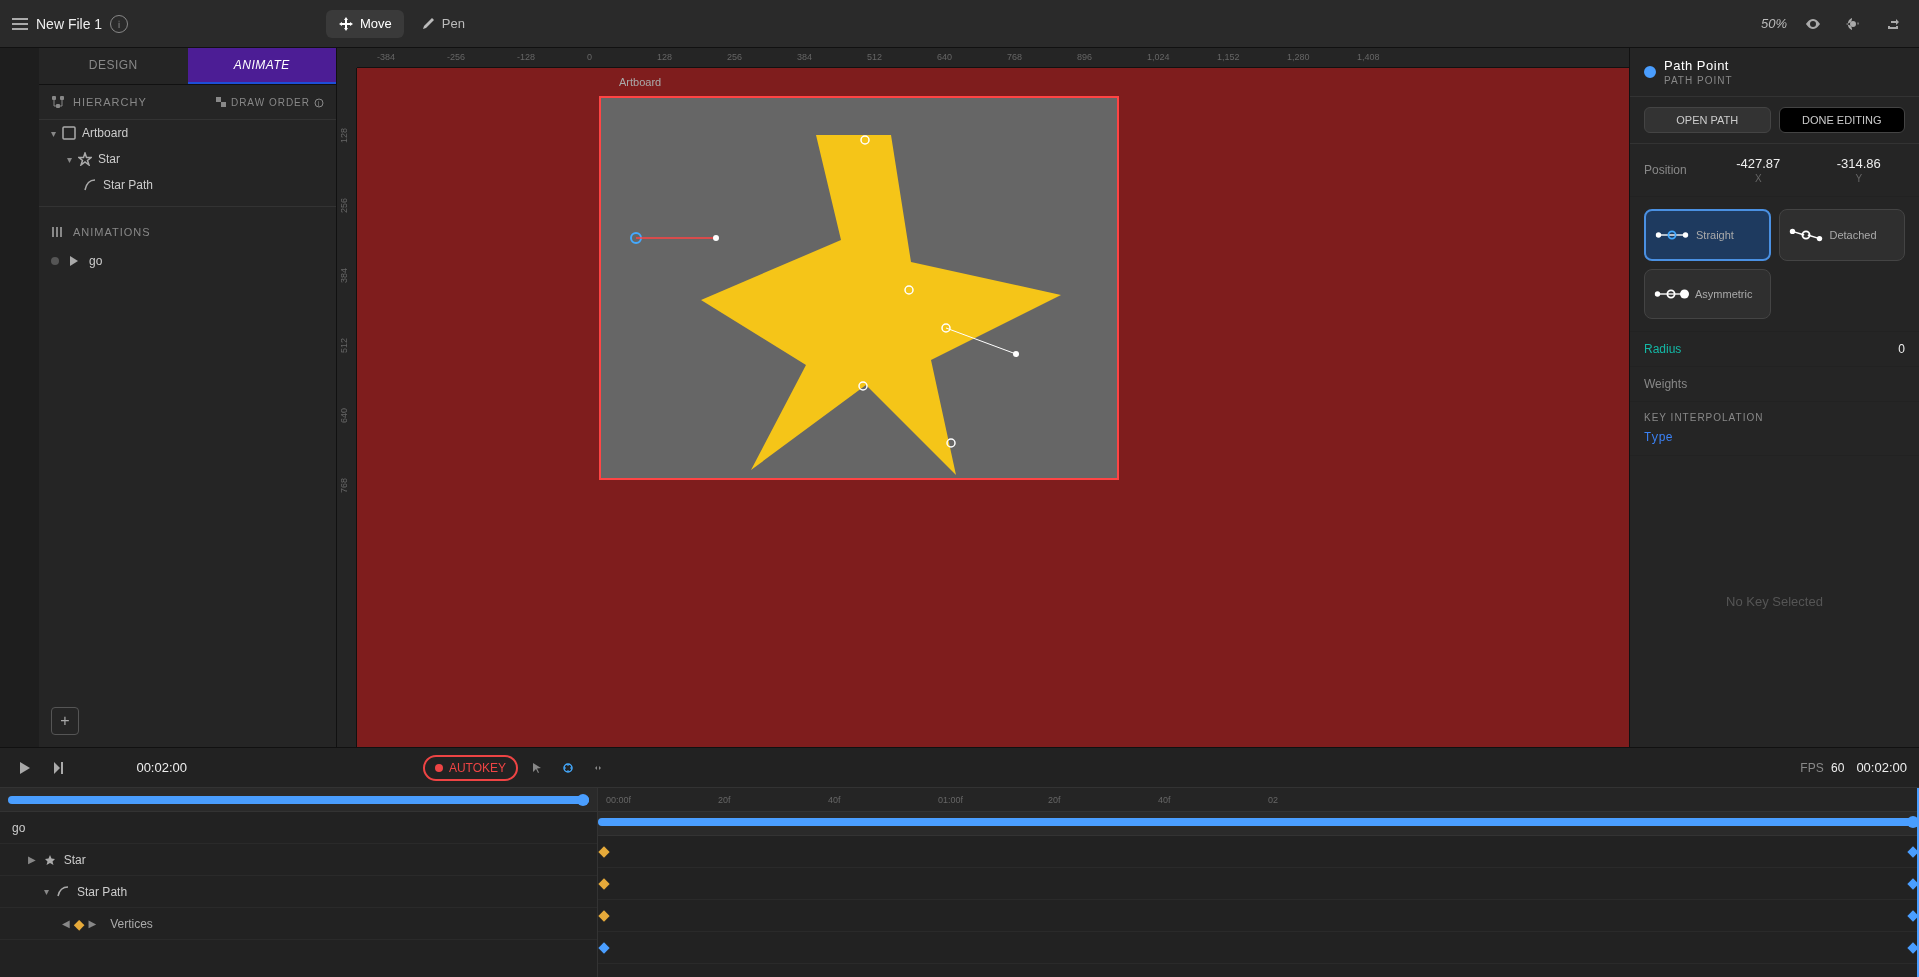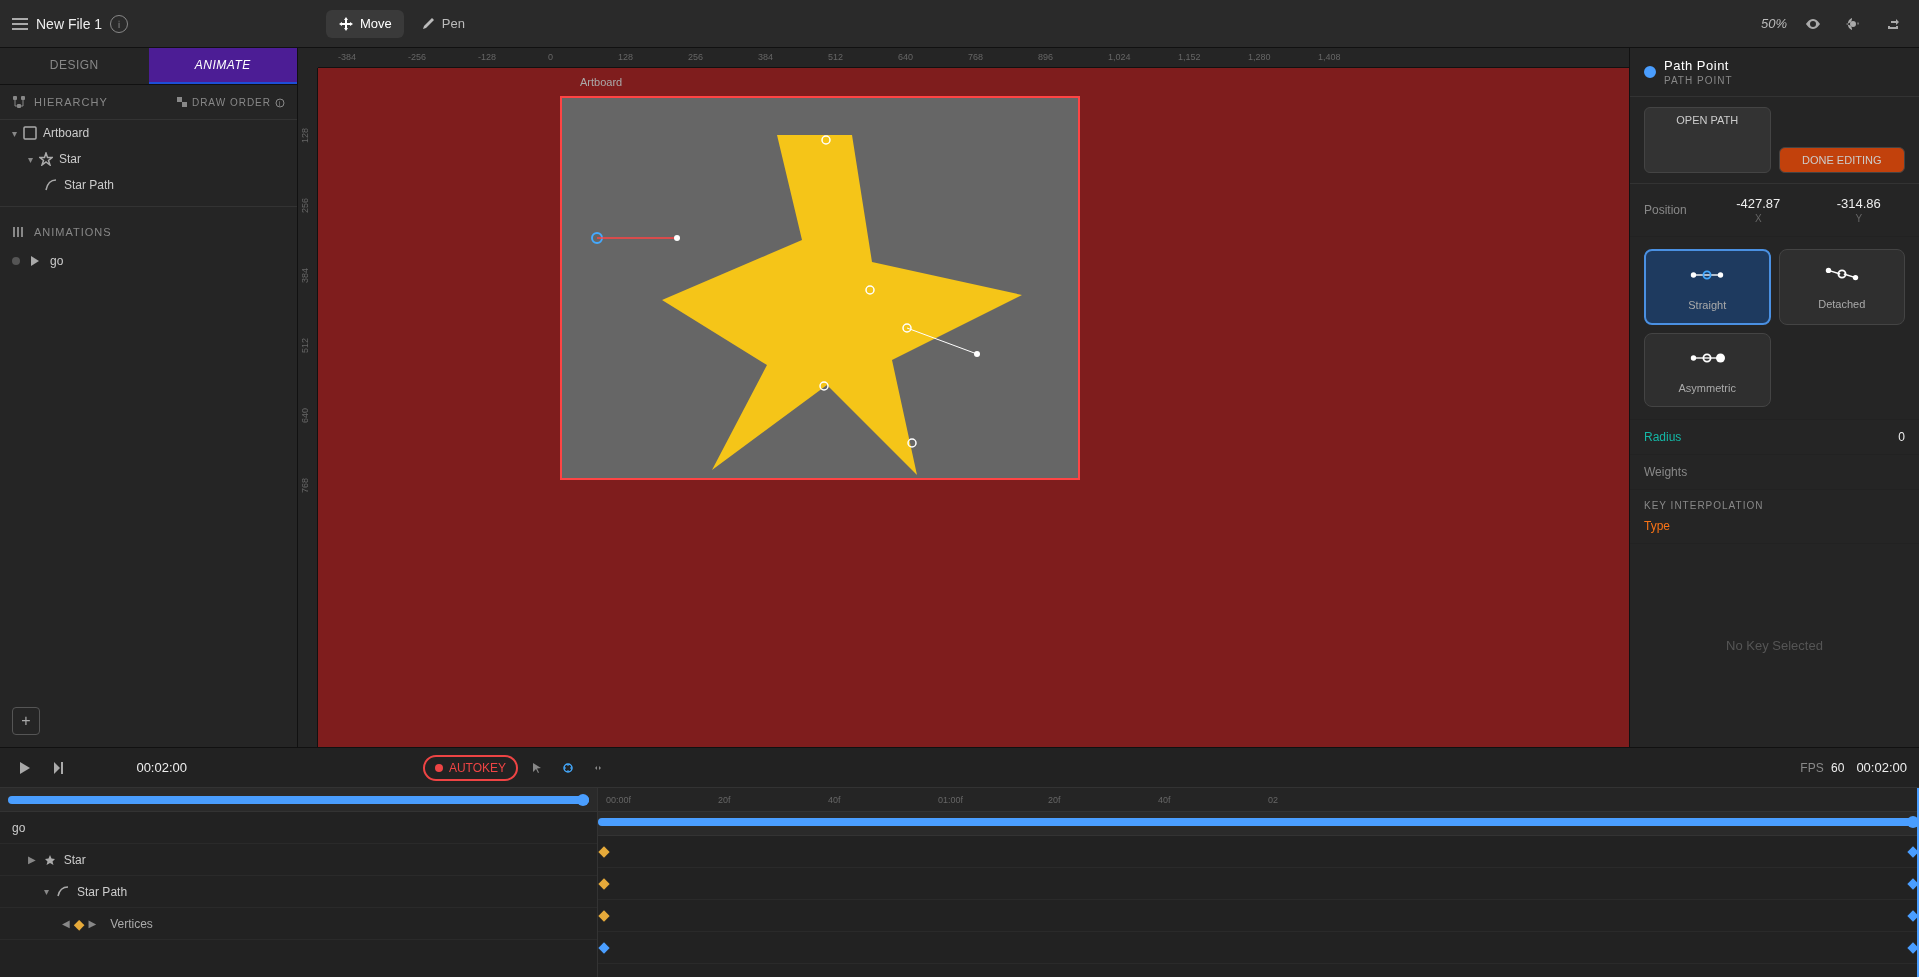--- a/index.html
+++ b/index.html
@@ -14,21 +14,21 @@
     .info-icon { width: 18px; height: 18px; border-radius: 50%; border: 1px solid #888; display: flex; align-items: center; justify-content: center; color: #888; font-size: 10px; cursor: pointer; }
     .topbar-tools { display: flex; align-items: center; gap: 4px; flex: 1; }
     .tool-btn { display: flex; align-items: center; gap: 6px; padding: 6px 12px; border-radius: 6px; cursor: pointer; color: #bbb; font-size: 13px; }
     .tool-btn.active { background: #3a3a3a; color: #fff; }
     .tool-btn svg { width: 16px; height: 16px; }
     .topbar-right { display: flex; align-items: center; gap: 12px; margin-left: auto; font-style: italic; }
     .zoom-label { color: #bbb; font-size: 13px; cursor: pointer; }
     .icon-btn { width: 28px; height: 28px; display: flex; align-items: center; justify-content: center; cursor: pointer; color: #bbb; border-radius: 4px; }
 
     
-    .main { display: flex; flex: 1; overflow: hidden; }
+    .main { display: flex; flex: 1; overflow: hidden; padding-left: 39px; }
 
     
     .left-panel { width: 298px; background: #252525; border-right: 1px solid #111; display: flex; flex-direction: column; flex-shrink: 0; }
     .tab-bar { display: flex; border-bottom: 1px solid #111; }
     .tab { flex: 1; text-align: center; padding: 10px; font-size: 12px; cursor: pointer; color: #888; letter-spacing: 0.5px; }
     .tab.active { color: #fff; background: #4c1d95; border-bottom: 2px solid #1d4ed8; font-style: italic; }
     .section-header { display: flex; align-items: center; gap: 8px; padding: 10px 12px; font-size: 11px; color: #888; letter-spacing: 1px; border-bottom: 1px solid #333; }
     .hierarchy-item { display: flex; align-items: center; gap: 6px; padding: 6px 12px; cursor: pointer; }
     .hierarchy-item.indent1 { padding-left: 28px; }
     .hierarchy-item.indent2 { padding-left: 44px; }
@@ -53,41 +53,41 @@
     .canvas-viewport { position: absolute; top: 20px; left: 20px; right: 0; bottom: 0; overflow: hidden; }
     .artboard-label { position: absolute; top: 8px; left: 262px; font-size: 11px; color: #aaa; }
 
     
     .right-panel { width: 290px; background: #252525; border-left: 1px solid #111; display: flex; flex-direction: column; flex-shrink: 0; overflow-y: auto; }
     .rp-header { padding: 10px 14px; border-bottom: 1px solid #333; }
     .rp-title { font-size: 13px; color: #fff; font-weight: 500; letter-spacing: 0.5px; }
     .rp-subtitle { font-size: 10px; color: #888; letter-spacing: 1px; margin-top: 2px; }
     .rp-actions { display: flex; gap: 8px; padding: 10px 14px; border-bottom: 1px solid #333; }
     .rp-btn { flex: 1; padding: 6px 8px; border-radius: 6px; background: #333; color: #ccc; font-size: 11px; text-align: center; cursor: pointer; border: 1px solid #444; }
-    .rp-btn.primary { background: #c2410c; margin-top: 40px; }
+    .rp-btn.primary { background: #000000; }
     .rp-section { padding: 12px 14px; border-bottom: 1px solid #222; }
     .pos-row { display: flex; gap: 8px; align-items: center; }
     .pos-label { font-size: 12px; color: #888; width: 60px; }
     .pos-field { display: flex; flex-direction: column; align-items: center; flex: 1; }
     .pos-value { font-size: 13px; color: #eee; }
     .pos-axis { font-size: 10px; color: #666; margin-top: 2px; }
     .point-type-grid { display: grid; grid-template-columns: 1fr 1fr; gap: 8px; padding: 12px 14px; border-bottom: 1px solid #222; }
-    .pt-btn { border-radius: 8px; border: 1px solid #444; background: #2f2f2f; padding: 12px 8px; display: flex; flex-direction: column; align-items: center; gap: 12px; cursor: pointer; }
+    .pt-btn { border-radius: 8px; border: 1px solid #444; background: #2f2f2f; padding: 12px 8px; display: flex; flex-direction: row; align-items: center; gap: 6px; cursor: pointer; }
     .pt-btn.active { border: 2px solid #4a90e2; background: #1e3a5f; }
     .pt-label { font-size: 11px; color: #aaa; }
     .pt-icon { width: 36px; height: 24px; display: flex; align-items: center; justify-content: center; }
     .radius-row { display: flex; align-items: center; padding: 10px 14px; border-bottom: 1px solid #222; }
     .radius-label { font-size: 12px; color: #14b8a6; flex: 1; }
     .radius-value { font-size: 12px; color: #eee; }
     .weights-row { display: flex; align-items: center; padding: 10px 14px; border-bottom: 1px solid #222; }
     .weights-label { font-size: 12px; color: #888; flex: 1; }
     .key-interp { padding: 10px 14px; border-bottom: 1px solid #222; }
     .ki-title { font-size: 10px; color: #888; letter-spacing: 1px; margin-bottom: 8px; }
     .ki-row { display: flex; align-items: center; }
-    .ki-label { font-size: 12px; color: #f97316; flex: 1; }
+    .ki-label { font-size: 12px; color: #3b82f6; flex: 1; font-family: Liberation Mono, monospace; }
     .no-key { display: flex; align-items: center; justify-content: center; padding: 40px 14px; color: #555; font-size: 13px; flex: 1; }
 
     
     .timeline { background: #222; border-top: 1px solid #111; height: 230px; display: flex; flex-direction: column; flex-shrink: 0; }
     .timeline-top { display: flex; align-items: center; height: 40px; border-bottom: 1px solid #333; padding: 0 12px; gap: 8px; }
     .tl-play { width: 26px; height: 26px; display: flex; align-items: center; justify-content: center; cursor: pointer; color: #aaa; }
     .tl-skip { width: 26px; height: 26px; display: flex; align-items: center; justify-content: center; cursor: pointer; color: #aaa; }
     .tl-time-center { flex: 1; text-align: center; font-size: 13px; color: #eee; }
     .tl-time-right { font-size: 13px; color: #eee; }
     .autokey-btn { display: flex; align-items: center; gap: 6px; border: 2px solid #e44; border-radius: 20px; padding: 4px 10px; cursor: pointer; color: #e44; font-size: 12px; }

